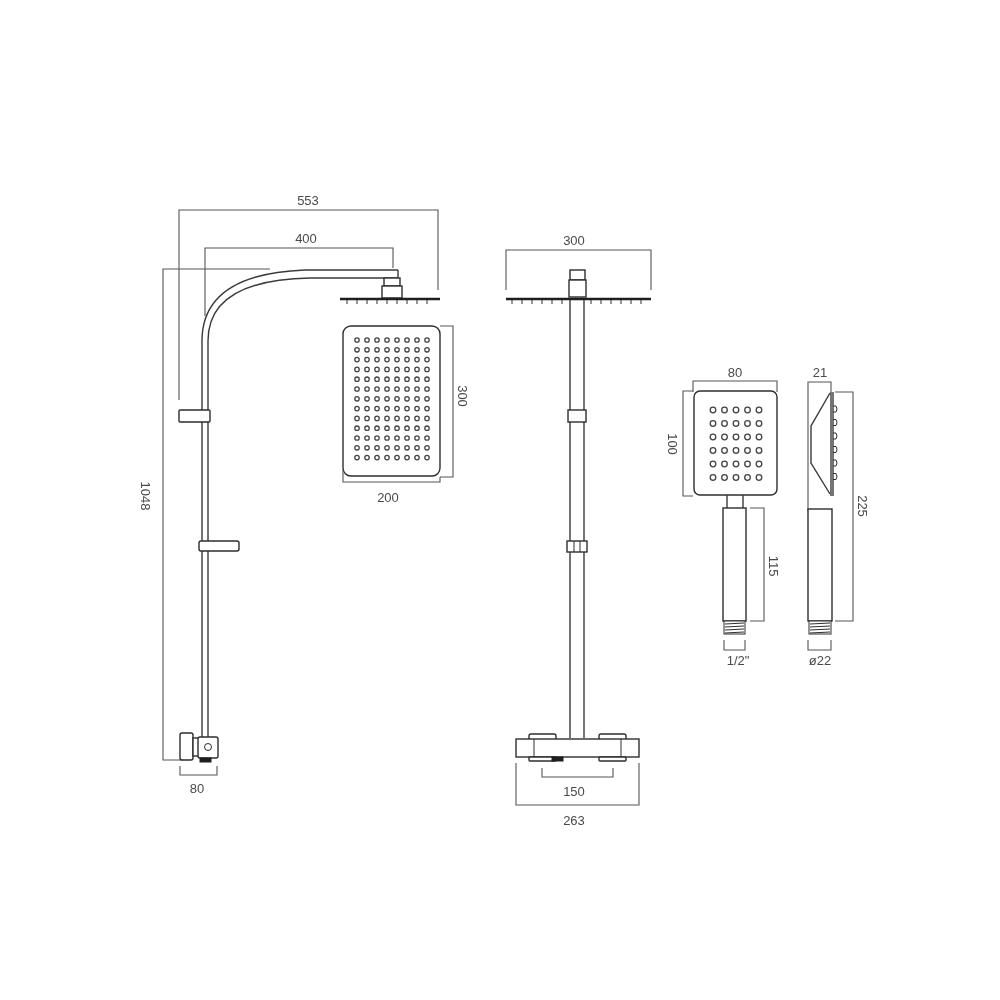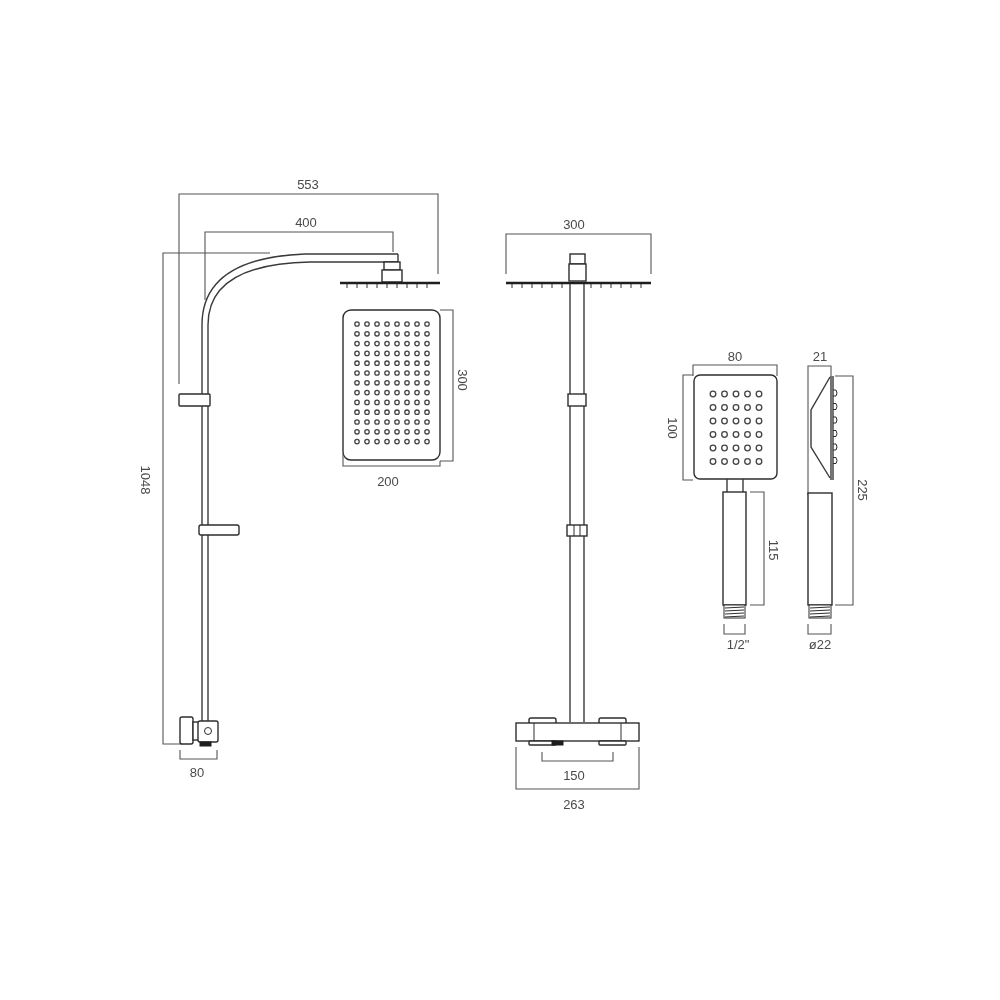--- a/index.html
+++ b/index.html
@@ -1,17 +1,17 @@
 <!DOCTYPE html>
 <html><head>
   <meta charset="utf-8">
   <style>
     html, body { margin: 0; padding: 0; background: #ffffff; }
     body { width: 1000px; height: 1000px; overflow: hidden; }
-    #canvas { position: absolute; left: 0; top: 0; width: 1000px; height: 804px; }
+    #canvas { position: absolute; left: 0; top: 16px; width: 1000px; height: 804px; }
     svg { display: block; }
     .ln { stroke: #3a3a3a; stroke-width: 1.4; fill: none; }
     .dim { stroke: #555555; stroke-width: 1.1; fill: none; }
     .part { stroke: #2e2e2e; stroke-width: 1.4; fill: #ffffff; }
     .thin { stroke: #2e2e2e; stroke-width: 1; fill: none; }
     .dark { fill: #1e1e1e; stroke: #1e1e1e; }
     .nozzle { stroke: #444444; stroke-width: 1.3; fill: #ffffff; }
     .lbl {
       font-family: "Liberation Sans", sans-serif;
       font-size: 13px;

